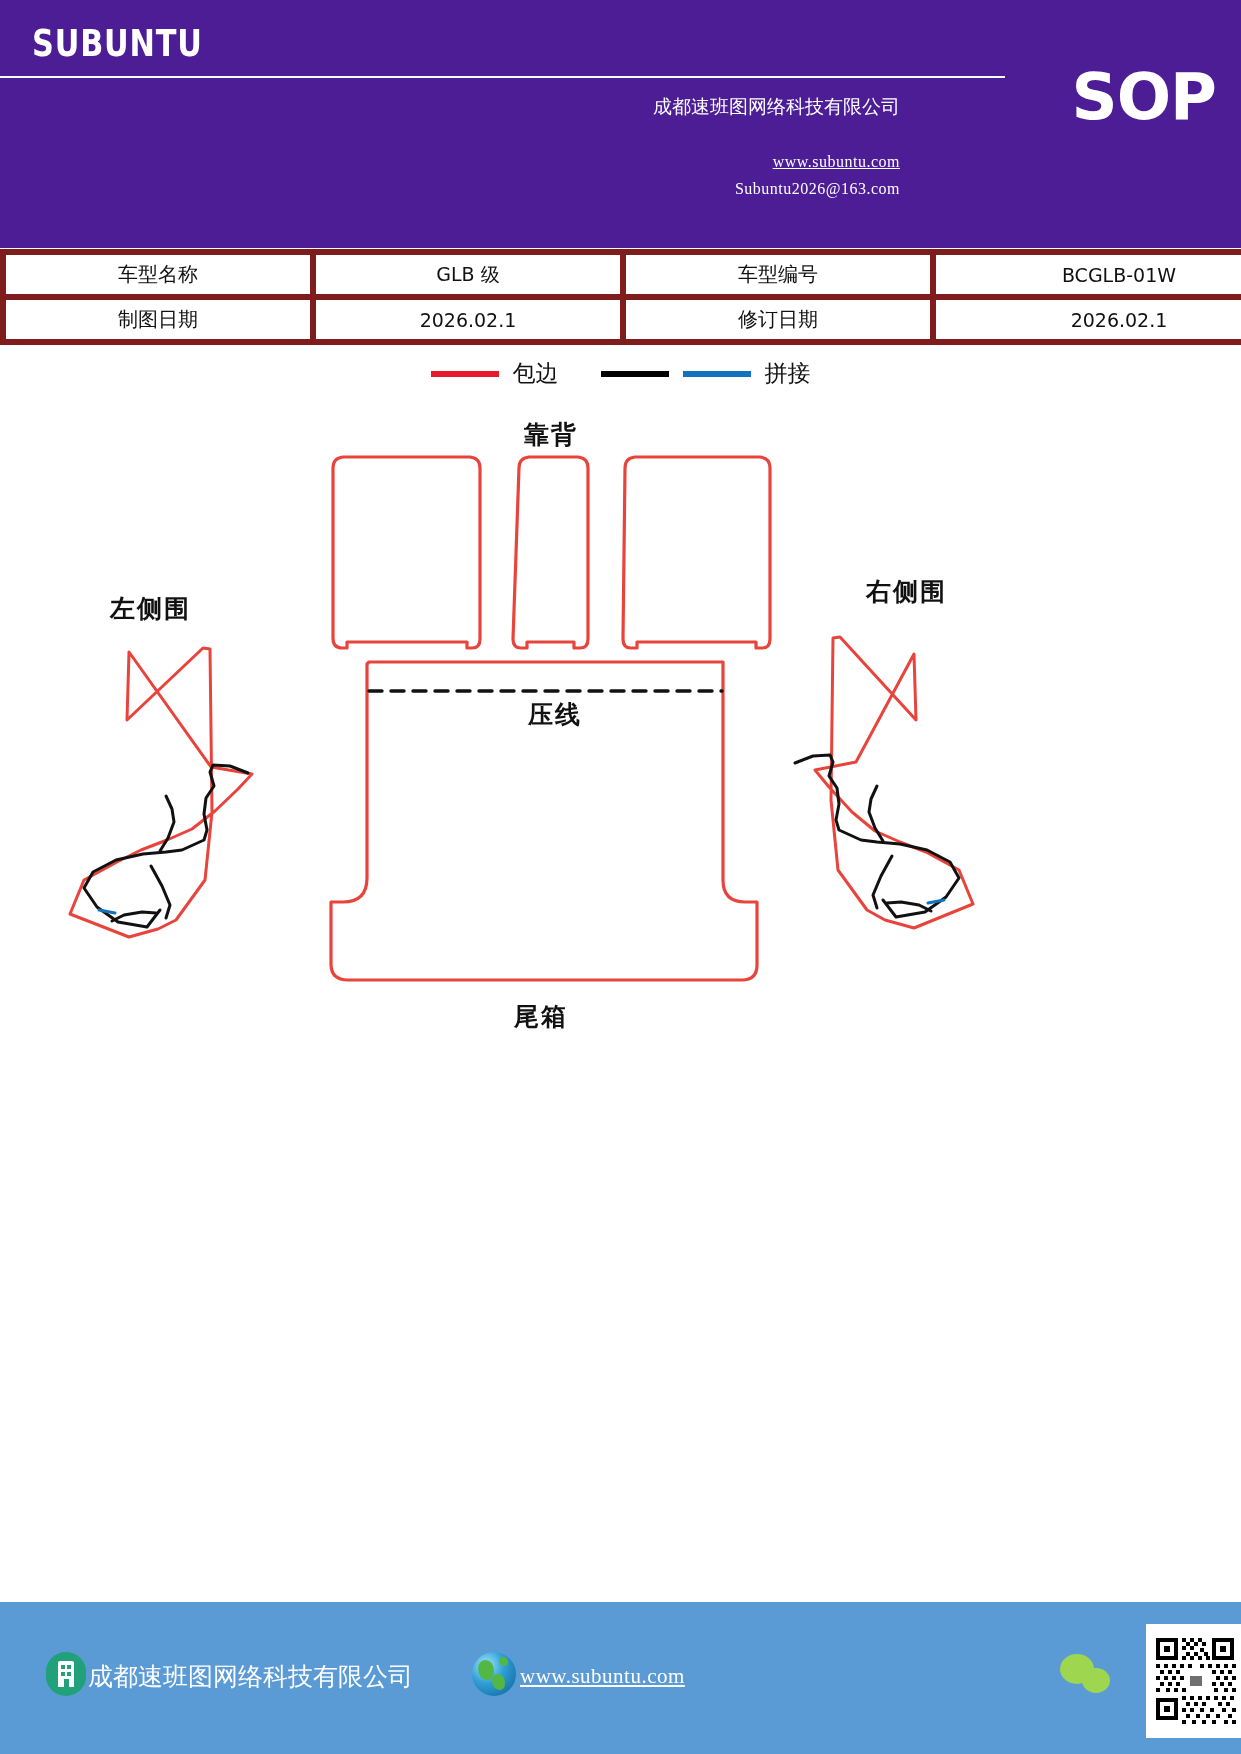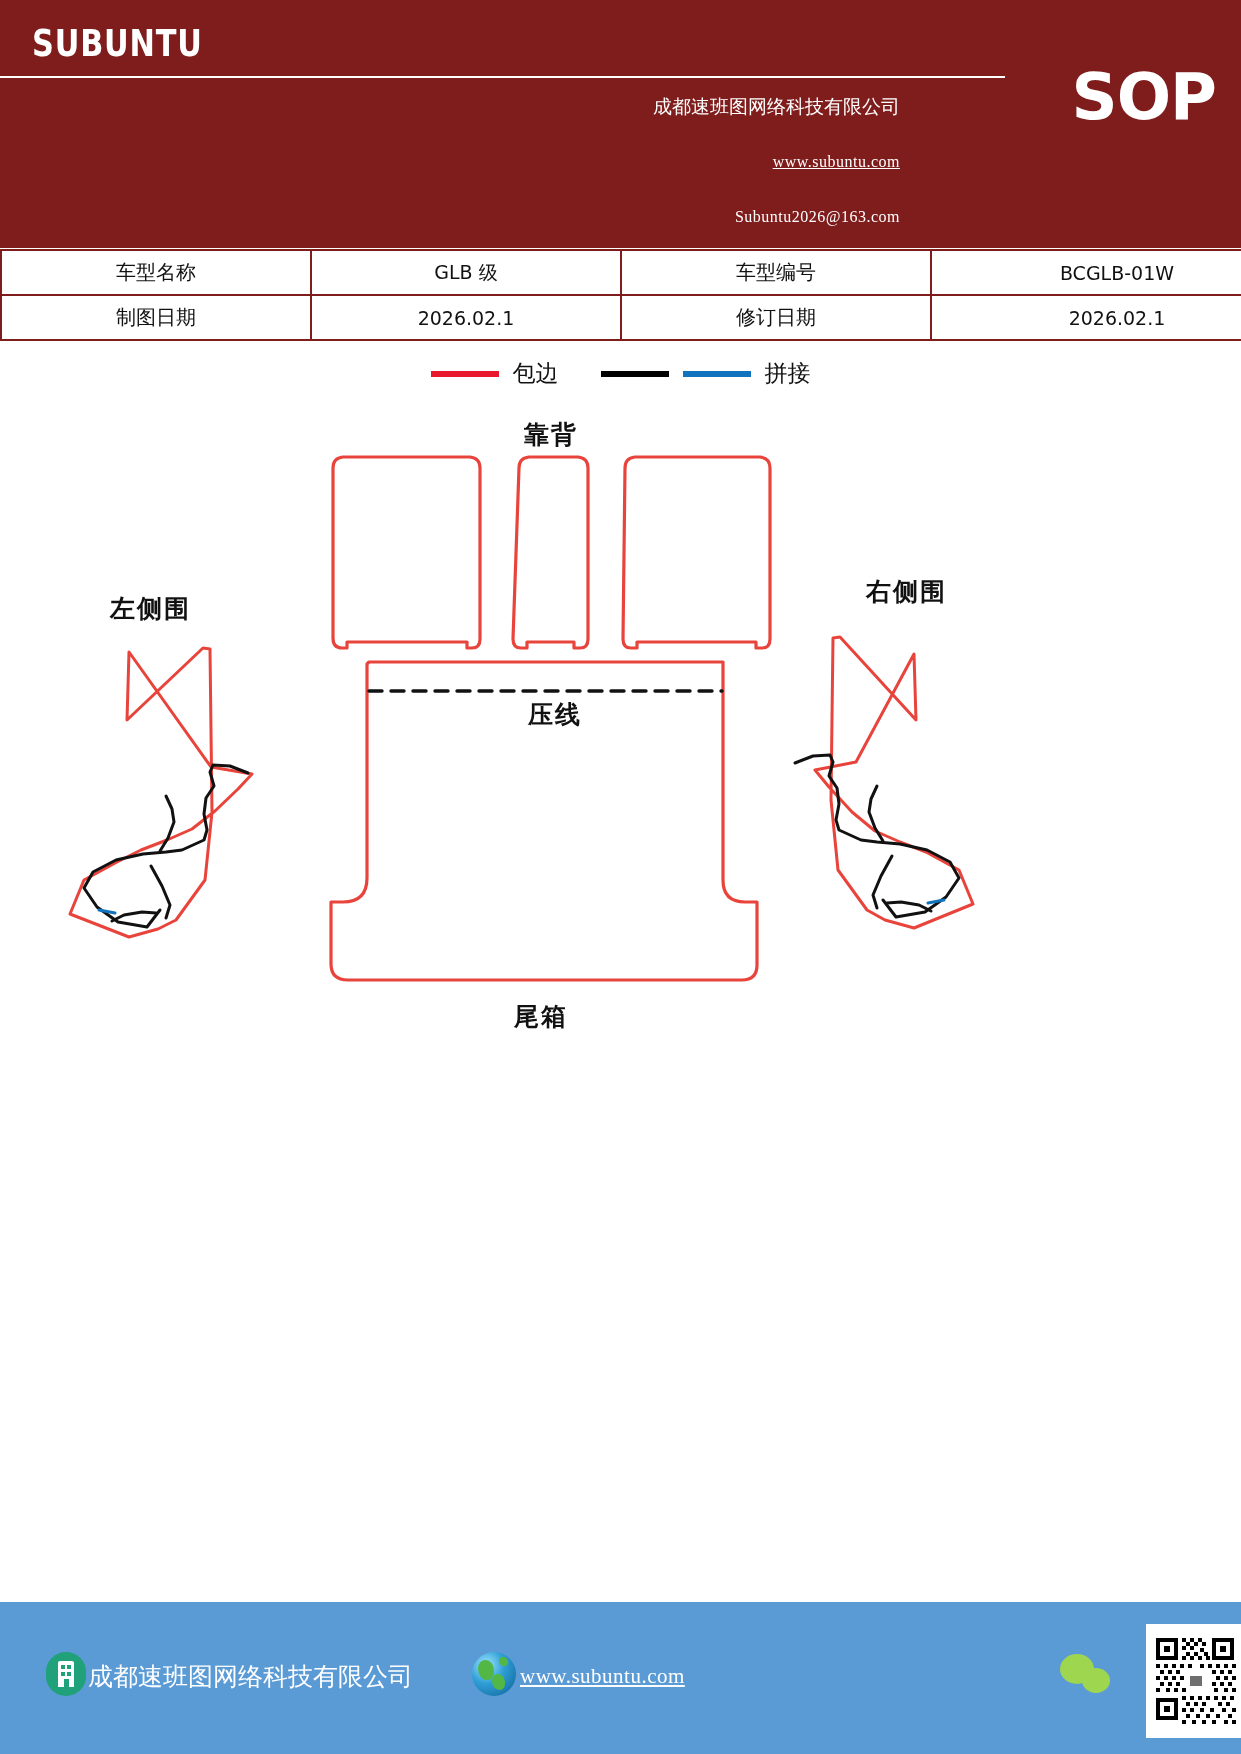--- a/index.html
+++ b/index.html
@@ -9,21 +9,21 @@
     background:#ffffff;
     font-family:"Liberation Serif","DejaVu Serif",serif;
     position:relative;
     overflow:hidden;
   }
 
   
   .header {
     position:absolute; left:0; top:0;
     width:1241px; height:248px;
-    background:#7f1d1d;
+    background:#4c1d95;
   }
   .brand {
     position:absolute; left:32px; top:22px;
     font-family:"DejaVu Sans","Liberation Sans",sans-serif;
     font-weight:bold;
     font-size:37px;
     letter-spacing:1px;
     color:#ffffff;
     transform:scaleX(0.82);
     transform-origin:left center;
@@ -54,41 +54,40 @@
     font-family:"Liberation Serif","DejaVu Serif",serif;
     text-decoration:underline;
     letter-spacing:0.5px;
   }
   .hdr-mail {
     position:absolute; left:560px; top:180px;
     width:340px; text-align:right;
     font-size:16px; color:#ffffff;
     font-family:"Liberation Serif","DejaVu Serif",serif;
     letter-spacing:0.5px;
-    margin-top:28px;
   }
   .sop {
     position:absolute; right:25px; top:60px;
     font-family:"DejaVu Sans","Liberation Sans",sans-serif;
     font-weight:bold;
     font-size:64px;
     color:#ffffff;
     letter-spacing:-1px;
     text-align:center;
   }
 
   
   .info-table {
     position:absolute; left:0; top:249px;
     width:1241px;
     border-collapse:collapse;
     table-layout:fixed;
   }
   .info-table td {
-    border:2px solid #7f1d1d;
+    border:6px solid #7f1d1d;
     height:45px;
     text-align:center;
     vertical-align:middle;
     font-size:20px;
     color:#111;
     font-family:"Liberation Serif","DejaVu Serif",serif;
   }
   .info-table td.val {
     font-family:"DejaVu Sans","Liberation Sans",sans-serif;
     font-size:19px;

